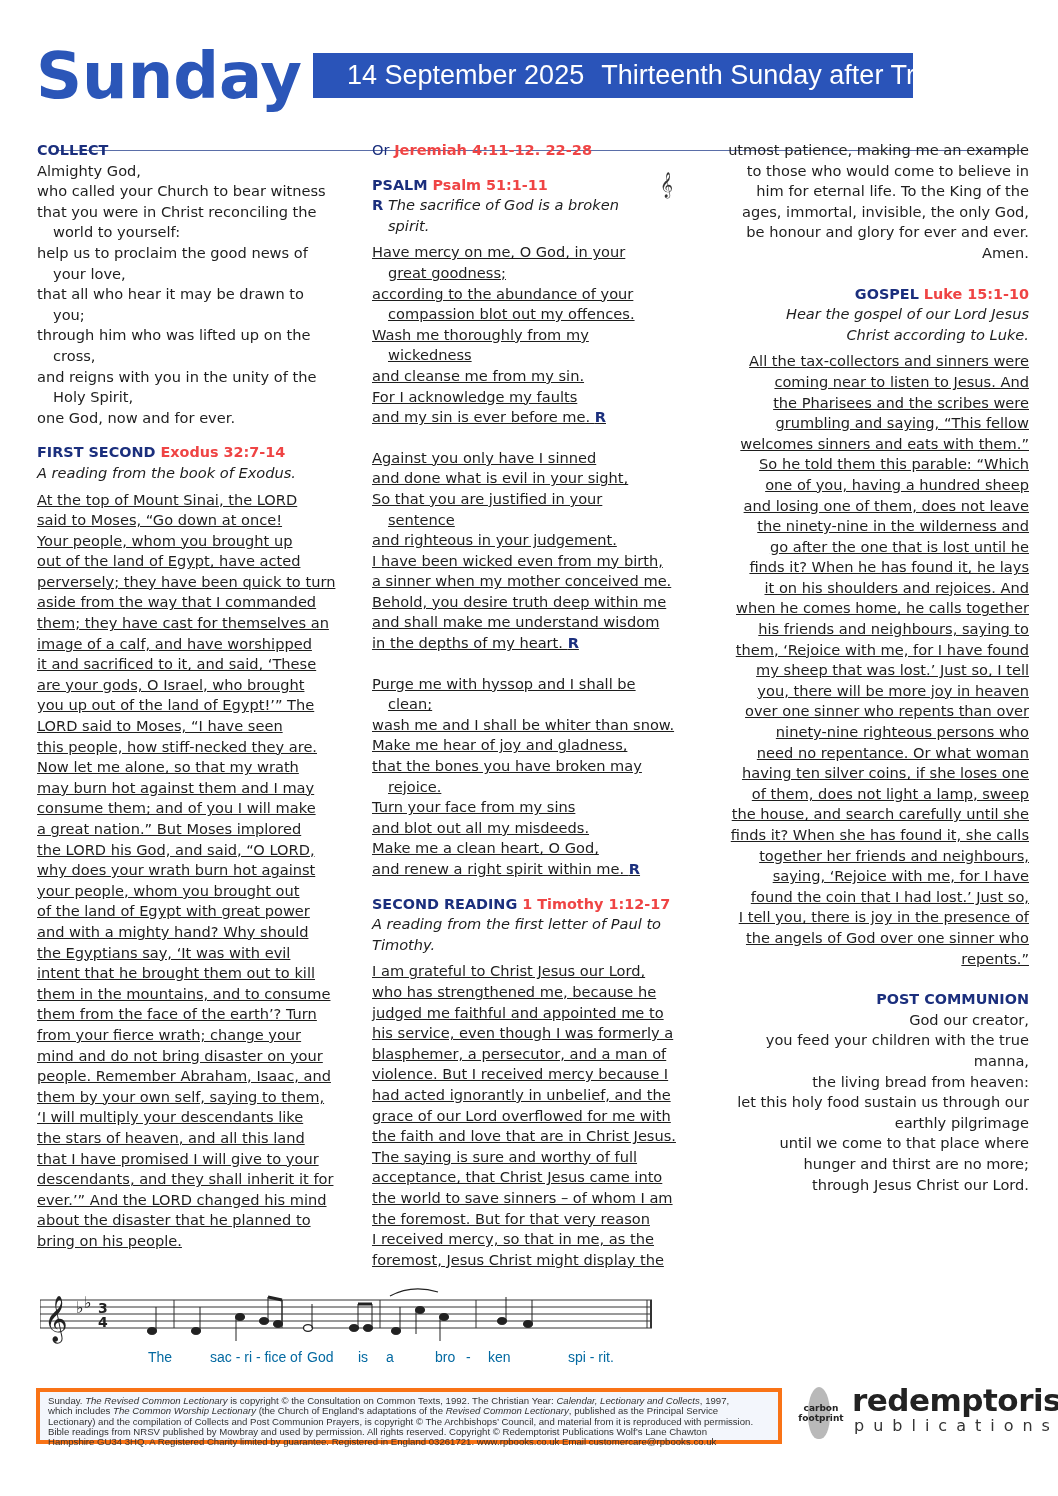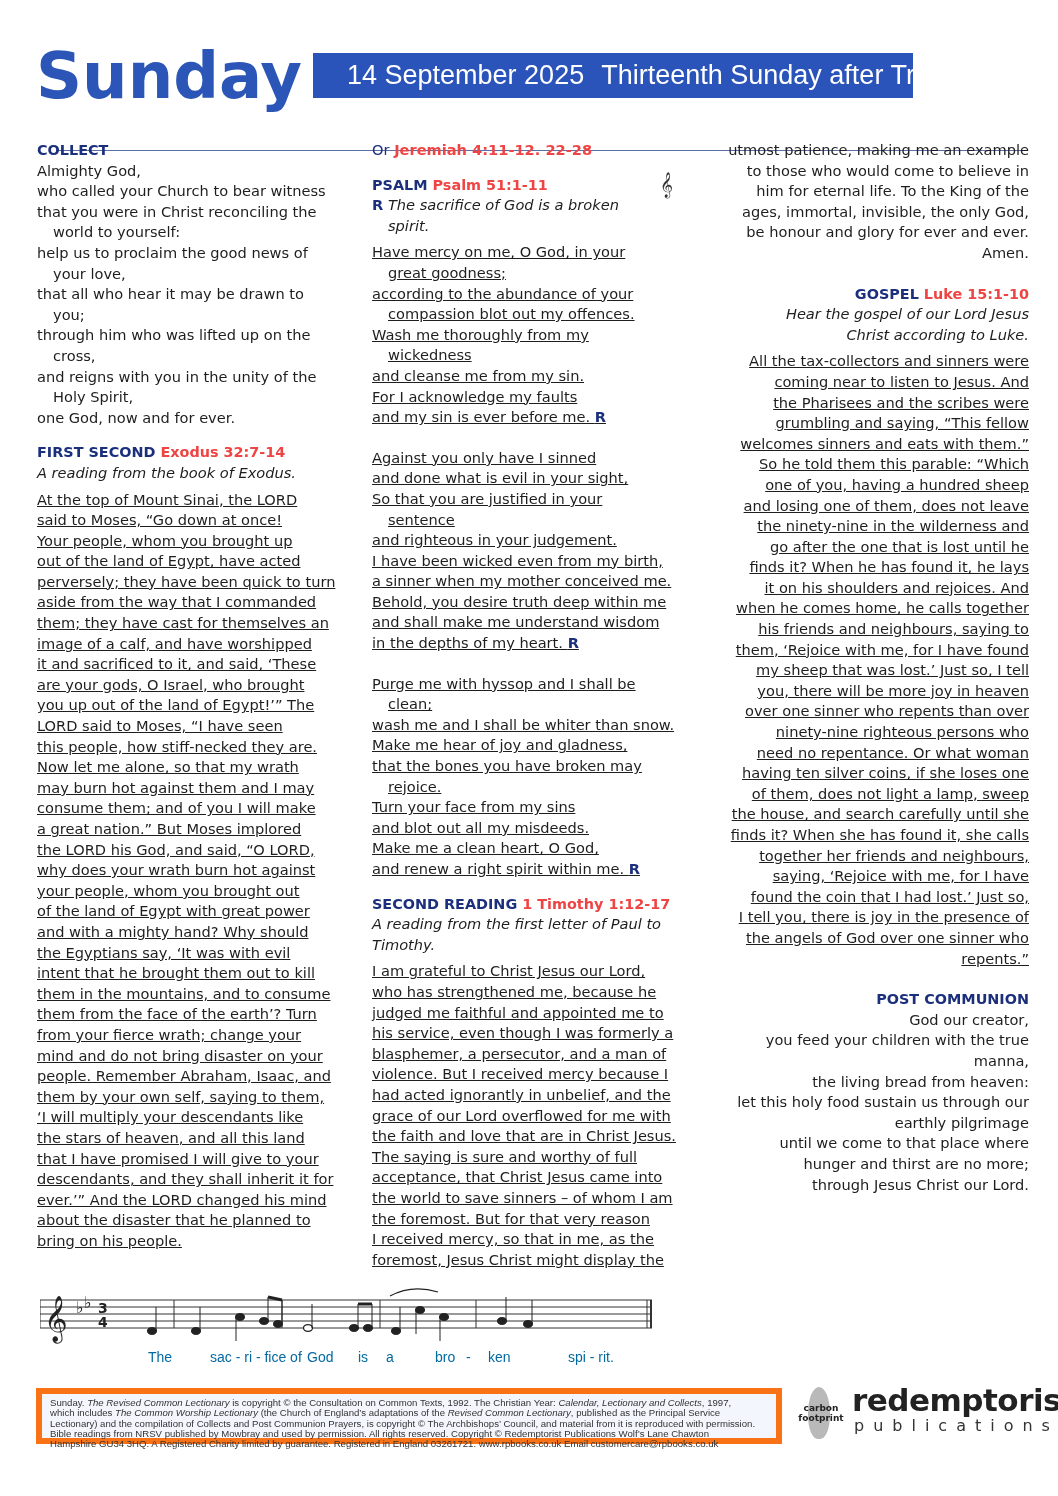--- a/index.html
+++ b/index.html
@@ -26,21 +26,21 @@
   .ind { display: block; padding-left: 16px; }
   .gap { height: 20px; }
   .gap-sm { height: 14px; }
   .r { color: #1b2f7d; font-weight: bold; }
   .or { color: #1b2f7d; }
   .clef-icon { position: absolute; left: 660px; top: 172px; font-size: 22px; color: #333; }
 
   .music { position: absolute; left: 40px; top: 1286px; width: 620px; height: 90px; }
   .lyrics { position: absolute; top: 63px; font-family: "Liberation Sans", sans-serif; font-size: 14px; color: #0369a1; }
 
-  .footer-box { position: absolute; left: 36px; top: 1388px; width: 746px; height: 56px; border: 6px solid #f97316;
+  .footer-box { position: absolute; left: 36px; top: 1388px; width: 746px; height: 56px; border: 4px solid #f97316;
                 background: #f3f6fc; font-size: 9.6px; line-height: 10.3px; padding: 4px 8px; box-sizing: border-box;
                 color: #333; font-family: "Liberation Sans", sans-serif; }
   .footer-box i { font-style: italic; }
   .carbon { position: absolute; left: 792px; top: 1383px; width: 58px; height: 60px; }
   .carbon .foot { position: absolute; left: 16px; top: 4px; width: 22px; height: 52px; background: #b9b9b9; border-radius: 50% 50% 45% 45%; }
   .carbon .txt { position: absolute; left: 0; top: 20px; font-size: 9px; font-weight: bold; line-height: 10px; color: #222; text-align: center; width: 58px; }
   .logo { position: absolute; left: 852px; top: 1380px; width: 180px; height: 60px; }
   .logo .name { font-family: "DejaVu Sans", sans-serif; font-weight: bold; font-size: 31px; color: #222; letter-spacing: -0.5px; line-height: 40px; }
   .logo .sub { font-size: 16px; letter-spacing: 9px; color: #333; line-height: 12px; padding-left: 2px; }
 </style>

